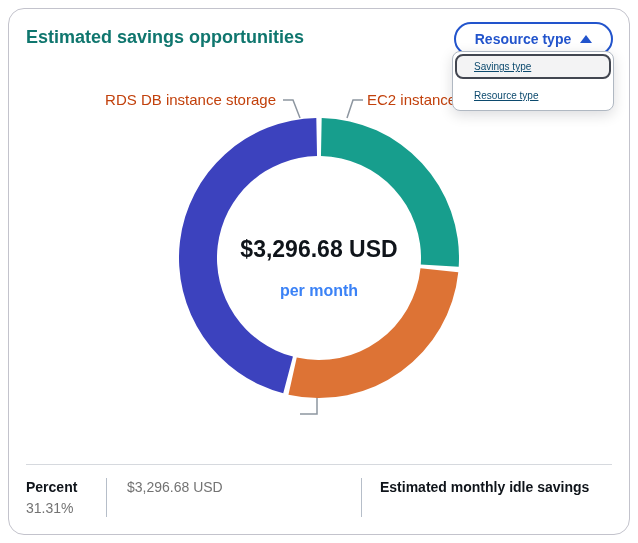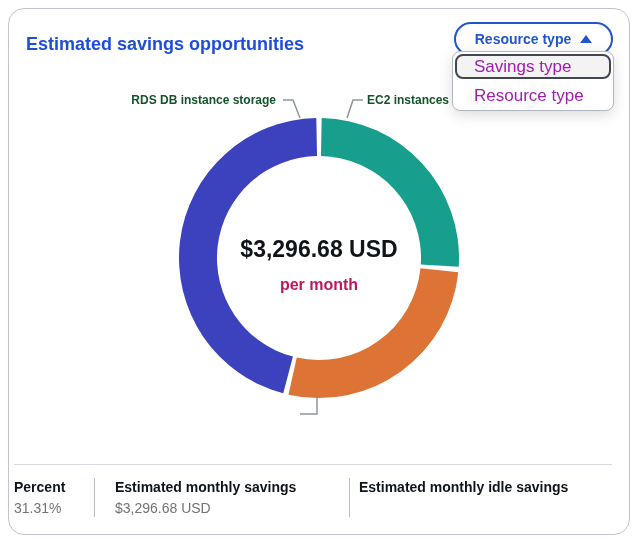--- a/index.html
+++ b/index.html
@@ -5,22 +5,22 @@
   * { margin:0; padding:0; box-sizing:content-box; }
   html,body { background:#ffffff; font-family:"Liberation Sans", sans-serif; }
   body { width:638px; height:543px; position:relative; overflow:hidden; }
 
   .card {
     position:absolute; left:8px; top:8px; width:620px; height:525px;
     background:#ffffff; border:1px solid #c3c3cc; border-radius:16px;
   }
 
   .card-title {
-    position:absolute; left:17px; top:24px;
-    font-size:18px; font-weight:bold; color:#1d4ed8; line-height:22px;
+    position:absolute; left:17px; top:17px;
+    font-size:18px; font-weight:bold; color:#0f766e; line-height:22px;
     white-space:nowrap;
   }
 
   
   .rt-button {
     position:absolute; top:13px; right:16px; width:155px; height:30px;
     background:#ffffff; border:2px solid var(--accent); border-radius:17px;
     color:var(--accent); font-weight:bold; font-size:14px;
     font-family:"Liberation Sans", sans-serif;
     display:flex; align-items:center; justify-content:center; gap:9px;
@@ -33,57 +33,57 @@
   }
 
   
   .dropdown {
     position:absolute; top:42px; right:15px; width:160px;
     background:#ffffff; border:1px solid #b0b8c2; border-radius:8px;
     box-shadow:0 4px 14px rgba(0,7,22,0.14); z-index:30;
   }
   .dd-item {
     height:29px; display:flex; align-items:center; padding-left:21px;
-    font-size:17px; color:#a21caf; cursor:pointer; white-space:nowrap;
+    font-size:10px; color:#0c4a6e; cursor:pointer; white-space:nowrap;text-decoration:underline;
   }
   .dd-item.selected {
     margin:2px; height:21px; padding-left:17px;
     border:2px solid #424650; border-radius:8px; background:#f3f3f4;
   }
 
   
   .chart-svg { position:absolute; left:0; top:0; z-index:1; pointer-events:none; }
   .donut-seg { pointer-events:auto; cursor:pointer; }
   .connector { fill:none; stroke:var(--connector); stroke-width:1.5; }
 
   .chart-label {
-    position:absolute; z-index:5; font-size:12px; font-weight:bold;
-    color:#14532d; white-space:nowrap; line-height:16px;
+    position:absolute; z-index:5; font-size:15px; font-weight:normal;
+    color:#c2410c; white-space:nowrap; line-height:16px;
   }
   .lbl-storage { right:353px; top:83px; }
   .lbl-ec2     { left:358px;  top:83px; }
   .lbl-rds     { right:337px; top:397px; }
 
   .donut-center {
     position:absolute; left:160px; top:226px; width:300px; text-align:center;
     z-index:2; pointer-events:none;
   }
   .donut-primary  { font-size:23px; font-weight:bold; color:#0f141a; line-height:28px; }
-  .donut-secondary{ font-size:16px; font-weight:bold; color:#be185d; line-height:20px; margin-top:12px; }
+  .donut-secondary{ font-size:16px; font-weight:bold; color:#3b82f6; line-height:20px; margin-top:18px; }
 
   
   .stats {
-    position:absolute; left:5px; right:17px; top:455px;
+    position:absolute; left:17px; right:17px; top:455px;
     border-top:1px solid #d6d9de; display:flex; padding-top:13px;
   }
   .stat .stat-label { font-size:14px; font-weight:bold; color:#0f141a; line-height:18px; margin-bottom:3px; white-space:nowrap; }
   .stat .stat-value { font-size:14px; color:#737373; line-height:18px; white-space:nowrap; }
   .stat-1 { width:80px; }
   .stat-2 { width:255px; padding-left:20px; border-left:1px solid #b6bec9; box-sizing:border-box; }
-  .stat-3 { flex:1; padding-left:9px; border-left:1px solid #b6bec9; }
+  .stat-3 { flex:1; padding-left:18px; border-left:1px solid #b6bec9; }
 </style>
 </head>
 <body>
 
 <div class="card">
 
   <h2 class="card-title">Estimated savings opportunities</h2>
 
   <button class="rt-button">
     <span>Resource type</span>
@@ -113,21 +113,20 @@
     <div class="donut-primary">$3,296.68 USD</div>
     <div class="donut-secondary">per month</div>
   </div>
 
   <div class="stats">
     <div class="stat stat-1">
       <div class="stat-label">Percent</div>
       <div class="stat-value">31.31%</div>
     </div>
     <div class="stat stat-2">
-      <div class="stat-label">Estimated monthly savings</div>
       <div class="stat-value">$3,296.68 USD</div>
     </div>
     <div class="stat stat-3">
       <div class="stat-label">Estimated monthly idle savings</div>
     </div>
   </div>
 
 </div>
 
 </body></html>

